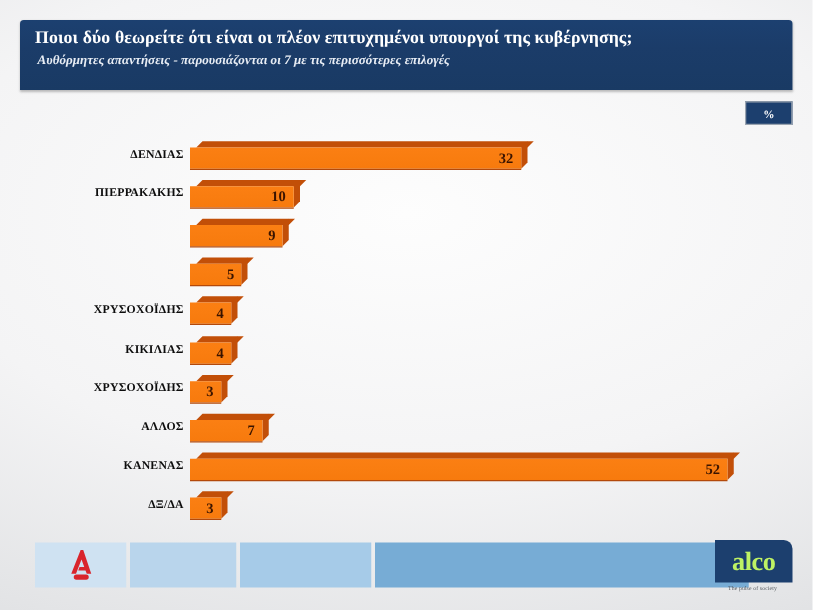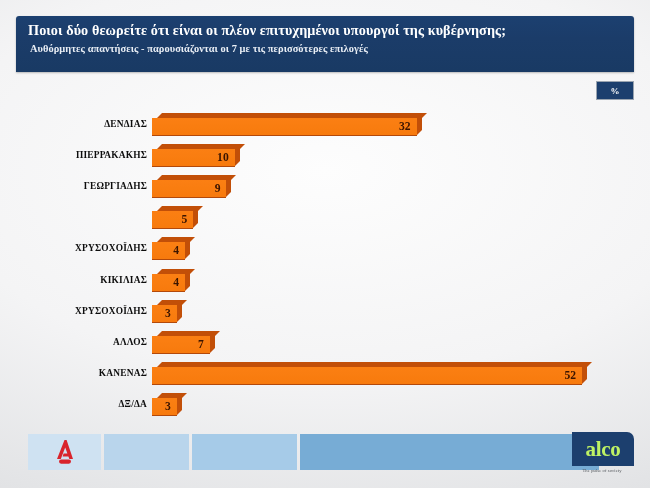--- a/index.html
+++ b/index.html
@@ -46,20 +46,21 @@
     white-space: nowrap;
   }
   #header-subtitle {
     position: absolute;
     left: 14px;
     top: 27px;
     width: 596px;
     color: #e9eef5;
     font-size: 10.4px;
     font-weight: bold;
+    font-style: italic;
     letter-spacing: 0.05px;
     white-space: nowrap;
   }
 
   
   #pct-badge {
     position: absolute;
     right: 16px;
     top: 81px;
     width: 38px;
@@ -228,21 +229,20 @@
       <div class="row">
         <div class="cat-label">ΠΙΕΡΡΑΚΑΚΗΣ</div>
         <div class="bar-wrap" style="width: 87.6923px;">
           <div class="bar-top" style="width: 82.6923px;"></div>
           <div class="bar-side" style="left: 82.6923px; top: 5px;"></div>
           <div class="bar-front" style="width: 82.6923px;"></div>
           <div class="bar-value" style="left: 0px; width: 76.6923px;">10</div>
         </div>
       </div>
       <div class="row">
-        <div class="cat-label">ΓΕΩΡΓΙΑΔΗΣ</div>
         <div class="bar-wrap" style="width: 79.4231px;">
           <div class="bar-top" style="width: 74.4231px;"></div>
           <div class="bar-side" style="left: 74.4231px; top: 5px;"></div>
           <div class="bar-front" style="width: 74.4231px;"></div>
           <div class="bar-value" style="left: 0px; width: 68.4231px;">9</div>
         </div>
       </div>
       <div class="row">
         <div class="bar-wrap" style="width: 46.3462px;">
           <div class="bar-top" style="width: 41.3462px;"></div>

